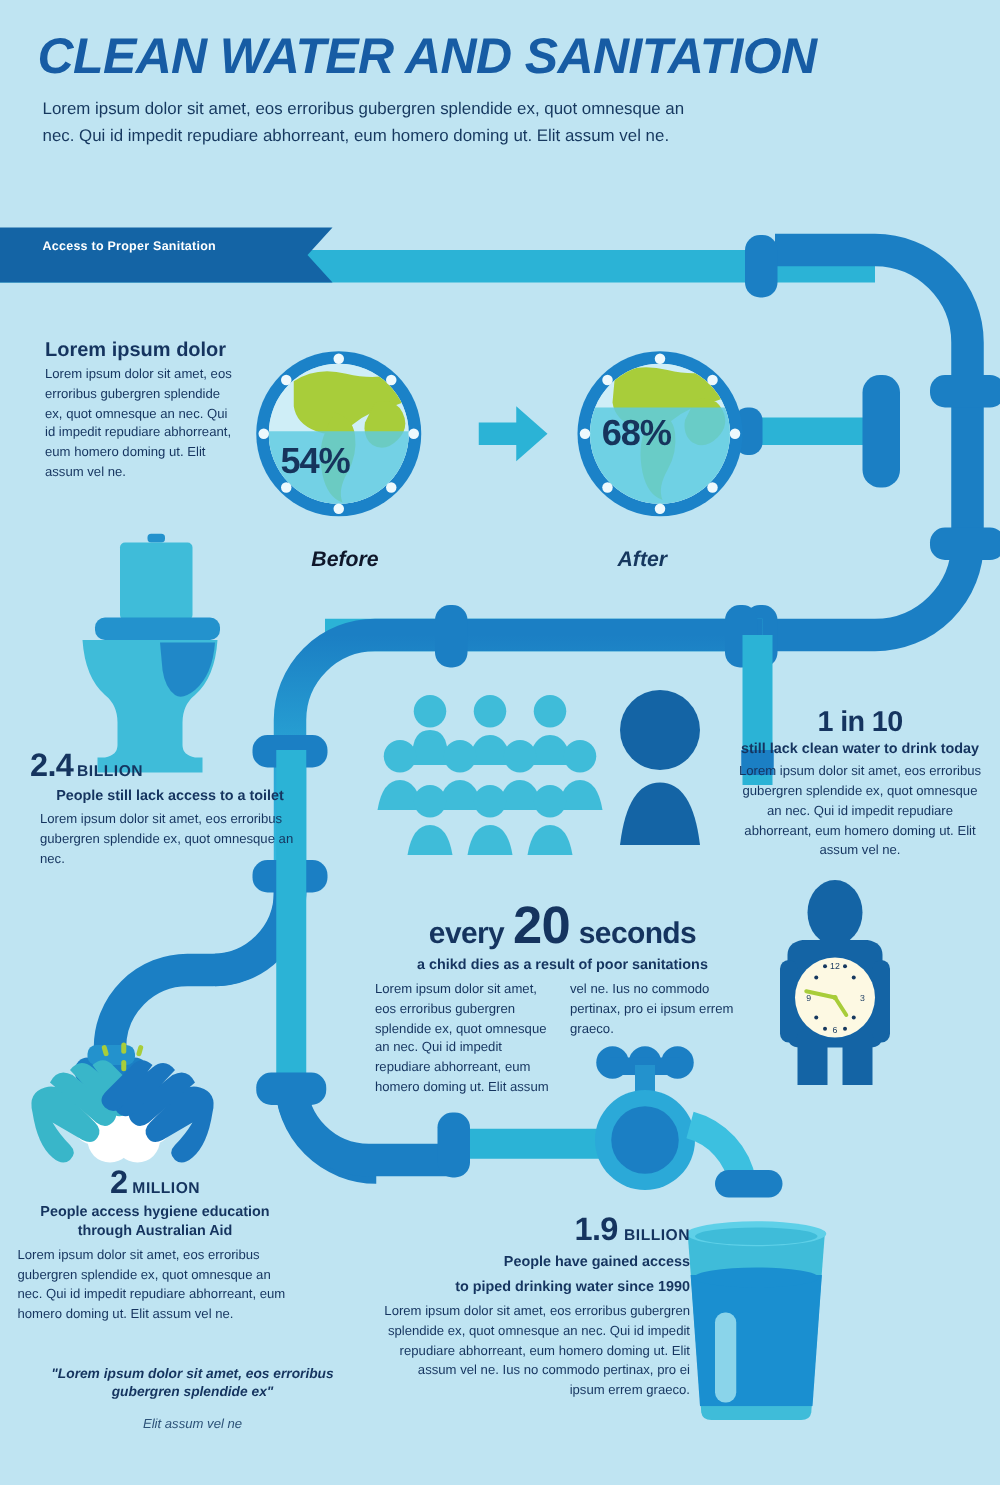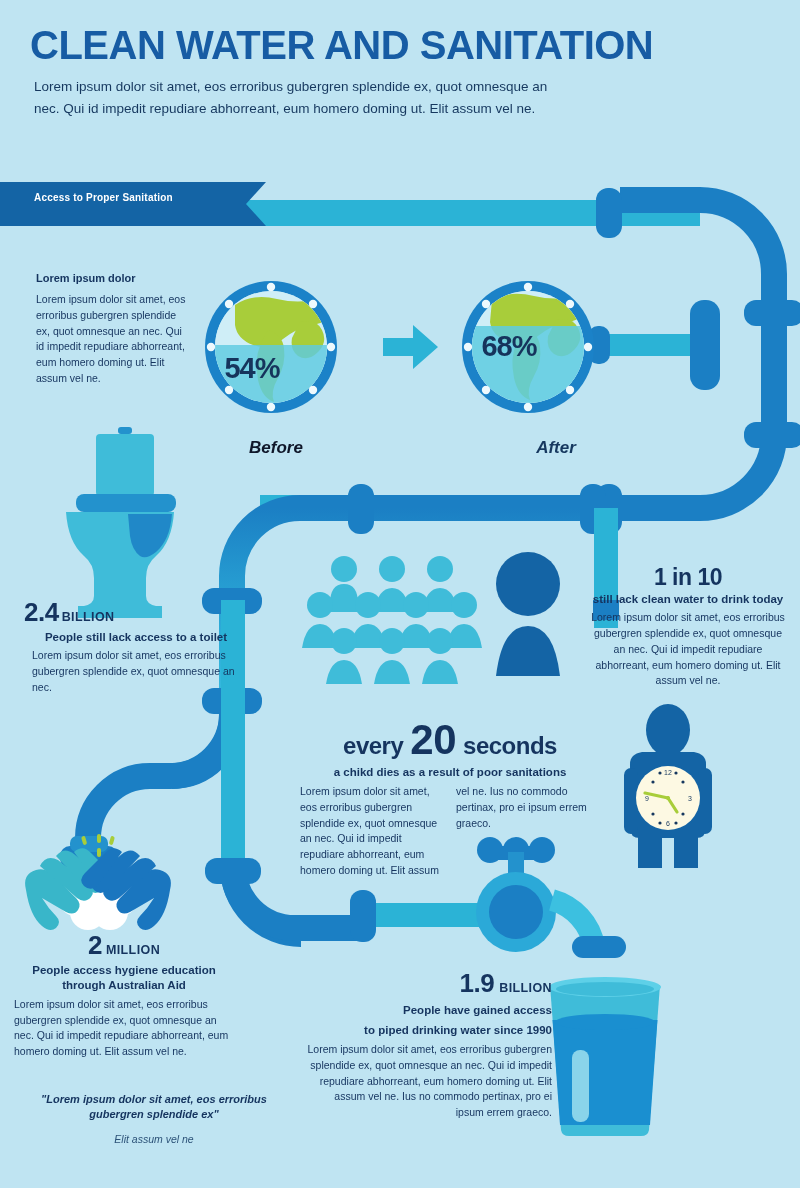--- a/index.html
+++ b/index.html
@@ -14,33 +14,33 @@
   .page{position:relative;width:800px;height:1188px;overflow:hidden;}
   .layer{position:absolute;inset:0;}
   svg.layer{width:800px;height:1188px;}
 
   
   .abs{position:absolute;}
 
   #title{
     left:30px;top:24px;width:720px;
     font-size:40px;font-weight:bold;letter-spacing:-0.5px;
-    color:#175ca4;line-height:1.05;
+    color:#175ca4;line-height:1.05;font-style:italic;
   }
   #intro{
     left:34px;top:76px;width:520px;
     font-size:13.5px;line-height:1.65;color:#16385f;
   }
 
   #banner-label{
     position:absolute;left:34px;top:192px;
     font-size:10px;font-weight:bold;color:#ffffff;letter-spacing:0.2px;
   }
 
-  #lorem-head{left:36px;top:272px;width:170px;font-size:11px;font-weight:bold;}
+  #lorem-head{left:36px;top:272px;width:170px;font-size:16px;font-weight:bold;}
   #lorem-body{left:36px;top:292px;width:152px;font-size:10.5px;line-height:1.5;}
 
   .big-num{font-size:26px;font-weight:bold;letter-spacing:-0.5px;}
   .unit{font-size:12.5px;font-weight:bold;letter-spacing:0.4px;}
   .sub-bold{font-size:11.5px;font-weight:bold;}
   .body-sm{font-size:10.5px;line-height:1.5;}
 
   
   #toilet-block{left:24px;top:597px;width:224px;text-align:center;}
   #toilet-block .line1{display:flex;align-items:baseline;gap:3px;}
@@ -78,21 +78,21 @@
   #onenine .sub-bold{margin-top:4px;line-height:1.35;}
   #onenine .body-sm{margin-top:4px;}
 
   
   #footer{left:24px;top:1092px;width:260px;text-align:center;}
   #footer .quote{font-size:11px;font-weight:bold;font-style:italic;line-height:1.4;}
   #footer .sig{font-size:10.5px;font-style:italic;margin-top:10px;color:#2c5278;}
 
   .before-lbl{position:absolute;left:236px;top:438px;width:80px;text-align:center;
     font-size:17px;font-style:italic;font-weight:bold;color:#0f172a;}
-  .after-lbl{position:absolute;left:516px;top:438px;width:80px;text-align:center;
+  .after-lbl{position:absolute;left:494px;top:438px;width:80px;text-align:left;
     font-size:17px;font-style:italic;font-weight:bold;color:#16385f;}
 
   .pct{font-size:29px;font-weight:bold;letter-spacing:-1px;fill:#16345c;}
 </style>
 </head>
 <body>
 
 <div class="page">
 
   <svg class="layer" viewBox="0 0 800 1188">

